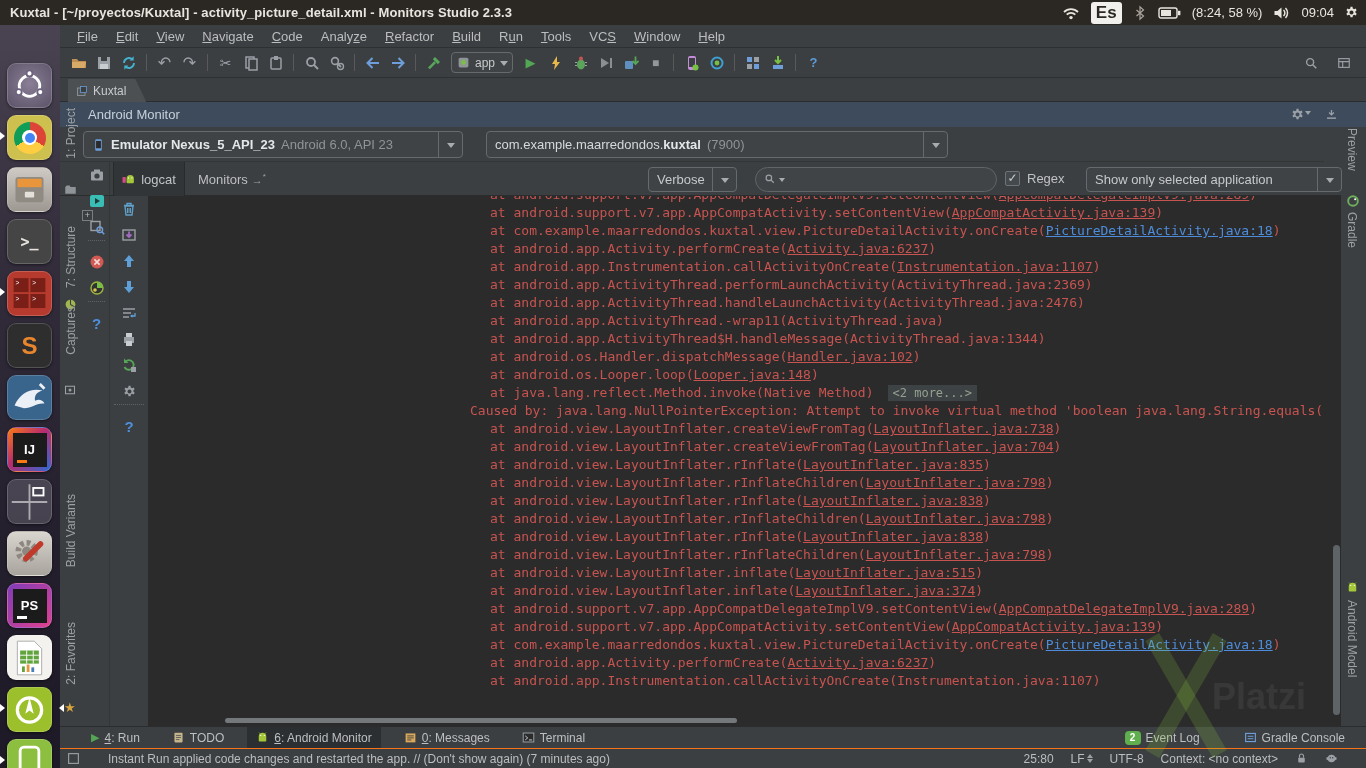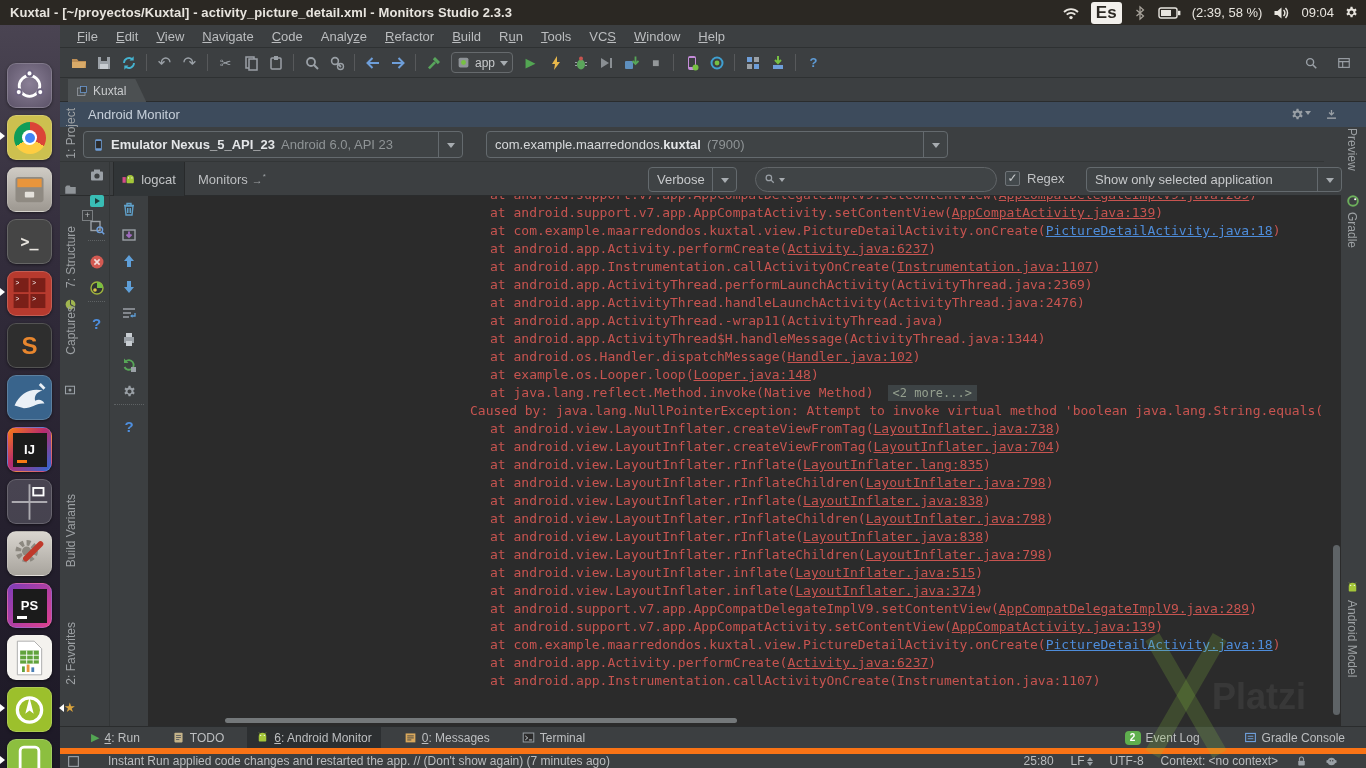--- a/index.html
+++ b/index.html
@@ -99,21 +99,21 @@
   .sicon { position:absolute; z-index:2; }
 
   
   .bottombar { position:absolute; left:60px; top:726px; width:1306px; height:22px; background:#3C3F41;
                border-top:1px solid #2A2C2D; display:flex; align-items:center; padding-left:22px; z-index:6; }
   .btab { display:flex; align-items:center; gap:5px; padding:2px 9px; font-size:12px; color:#BDBFC1; height:21px; }
   .btab.sel { background:#2C2F31; }
   .bb-right { position:absolute; right:12px; display:flex; gap:26px; align-items:center; }
   .badge { width:16px; height:14px; background:#5FAF4E; border-radius:4px; color:#fff; font-size:10px; font-weight:bold;
            display:flex; align-items:center; justify-content:center; }
-  .statusbar { position:absolute; left:60px; top:748px; width:1306px; height:20px; border-top:6px solid #f97316;
+  .statusbar { position:absolute; left:60px; top:748px; width:1306px; height:20px; border-top:1px solid #f97316;
                display:flex; align-items:center; font-size:12px; color:#BBBDBF; z-index:6; }
   .sb-msg { margin-left:28px; }
   .sb-right { position:absolute; right:28px; display:flex; gap:17px; align-items:center; }
   .updown { display:inline-flex; flex-direction:column; gap:1px; margin-left:2px; }
   .updown i { width:0; height:0; border:3px solid transparent; display:block; }
   .updown .u1 { border-bottom:4px solid #9AA0A4; } .updown .d1 { border-top:4px solid #9AA0A4; }
 
   
   .wm { position:absolute; left:1120px; top:628px; width:250px; height:140px; pointer-events:none; z-index:8; }
   .wm .bar { position:absolute; left:58px; top:0; width:16px; height:135px; background:#8DC63F; opacity:.20; }
@@ -140,21 +140,21 @@
             <path d="M4 4.5l8 7-4 3.5V1l4 3.5-8 7" stroke="#A9A49C" stroke-width="1.4" fill="none"></path>
           </svg>
         </span>
       <span class="icn" id="batt-slot">
           <svg width="23" height="12" viewBox="0 0 23 12">
             <rect x="1" y="1" width="18" height="10" rx="2" fill="none" stroke="#E8E5DF" stroke-width="1.4"></rect>
             <rect x="20" y="3.8" width="2.4" height="4.4" fill="#E8E5DF"></rect>
             <rect x="3" y="3" width="10" height="6" fill="#E8E5DF"></rect>
           </svg>
         </span>
-      <span>(2:39, 58 %)</span>
+      <span>(8:24, 58 %)</span>
       <span class="icn" id="vol-slot">
           <svg width="17" height="16" viewBox="0 0 17 16">
             <path d="M1.5 6v4h3l4 3.5v-11L4.5 6z" fill="#E8E5DF"></path>
             <path d="M10.5 5a4 4 0 0 1 0 6M12.5 3a7.2 7.2 0 0 1 0 10" stroke="#E8E5DF" stroke-width="1.5" fill="none"></path>
           </svg>
         </span>
       <span>09:04</span>
       <span class="icn" id="session-slot">
           <svg width="13" height="13" viewBox="0 0 16 16">
             <path fill="#E8E5DF" fill-rule="evenodd" d="M6.8 1h2.4l.4 2 1.6.9 1.9-.8 1.2 2-1.5 1.4.1 1.8 1.5 1.3-1.2 2-1.9-.7-1.6.9-.4 2H6.8l-.4-2-1.6-.9-1.9.7-1.2-2 1.5-1.3.1-1.8-1.5-1.4 1.2-2 1.9.8 1.6-.9zM8 5.5A2.5 2.5 0 1 0 8 10.5 2.5 2.5 0 0 0 8 5.5z"></path>
@@ -640,26 +640,26 @@
         <div class="ll ind-a"><span>at android.support.v7.app.AppCompatDelegateImplV9.setContentView(</span><span class="lk">AppCompatDelegateImplV9.java:289</span><span>)</span></div>
         <div class="ll ind-a"><span>at android.support.v7.app.AppCompatActivity.setContentView(</span><span class="lk">AppCompatActivity.java:139</span><span>)</span></div>
         <div class="ll ind-a"><span>at com.example.maarredondos.kuxtal.view.PictureDetailActivity.onCreate(</span><span class="bl">PictureDetailActivity.java:18</span><span>)</span></div>
         <div class="ll ind-a"><span>at android.app.Activity.performCreate(</span><span class="lk">Activity.java:6237</span><span>)</span></div>
         <div class="ll ind-a"><span>at android.app.Instrumentation.callActivityOnCreate(</span><span class="lk">Instrumentation.java:1107</span><span>)</span></div>
         <div class="ll ind-a"><span>at android.app.ActivityThread.performLaunchActivity(ActivityThread.java:2369)</span></div>
         <div class="ll ind-a"><span>at android.app.ActivityThread.handleLaunchActivity(ActivityThread.java:2476)</span></div>
         <div class="ll ind-a"><span>at android.app.ActivityThread.-wrap11(ActivityThread.java)</span></div>
         <div class="ll ind-a"><span>at android.app.ActivityThread$H.handleMessage(ActivityThread.java:1344)</span></div>
         <div class="ll ind-a"><span>at android.os.Handler.dispatchMessage(</span><span class="lk">Handler.java:102</span><span>)</span></div>
-        <div class="ll ind-a"><span>at example.os.Looper.loop(</span><span class="lk">Looper.java:148</span><span>)</span></div>
+        <div class="ll ind-a"><span>at android.os.Looper.loop(</span><span class="lk">Looper.java:148</span><span>)</span></div>
         <div class="ll ind-a"><span>at java.lang.reflect.Method.invoke(Native Method)</span><span class="more">&lt;2 more...&gt;</span></div>
         <div class="ll ind-c"><span>Caused by: java.lang.NullPointerException: Attempt to invoke virtual method 'boolean java.lang.String.equals(</span></div>
         <div class="ll ind-a"><span>at android.view.LayoutInflater.createViewFromTag(</span><span class="lk">LayoutInflater.java:738</span><span>)</span></div>
         <div class="ll ind-a"><span>at android.view.LayoutInflater.createViewFromTag(</span><span class="lk">LayoutInflater.java:704</span><span>)</span></div>
-        <div class="ll ind-a"><span>at android.view.LayoutInflater.rInflate(</span><span class="lk">LayoutInflater.lang:835</span><span>)</span></div>
+        <div class="ll ind-a"><span>at android.view.LayoutInflater.rInflate(</span><span class="lk">LayoutInflater.java:835</span><span>)</span></div>
         <div class="ll ind-a"><span>at android.view.LayoutInflater.rInflateChildren(</span><span class="lk">LayoutInflater.java:798</span><span>)</span></div>
         <div class="ll ind-a"><span>at android.view.LayoutInflater.rInflate(</span><span class="lk">LayoutInflater.java:838</span><span>)</span></div>
         <div class="ll ind-a"><span>at android.view.LayoutInflater.rInflateChildren(</span><span class="lk">LayoutInflater.java:798</span><span>)</span></div>
         <div class="ll ind-a"><span>at android.view.LayoutInflater.rInflate(</span><span class="lk">LayoutInflater.java:838</span><span>)</span></div>
         <div class="ll ind-a"><span>at android.view.LayoutInflater.rInflateChildren(</span><span class="lk">LayoutInflater.java:798</span><span>)</span></div>
         <div class="ll ind-a"><span>at android.view.LayoutInflater.inflate(</span><span class="lk">LayoutInflater.java:515</span><span>)</span></div>
         <div class="ll ind-a"><span>at android.view.LayoutInflater.inflate(</span><span class="lk">LayoutInflater.java:374</span><span>)</span></div>
         <div class="ll ind-a"><span>at android.support.v7.app.AppCompatDelegateImplV9.setContentView(</span><span class="lk">AppCompatDelegateImplV9.java:289</span><span>)</span></div>
         <div class="ll ind-a"><span>at android.support.v7.app.AppCompatActivity.setContentView(</span><span class="lk">AppCompatActivity.java:139</span><span>)</span></div>
         <div class="ll ind-a"><span>at com.example.maarredondos.kuxtal.view.PictureDetailActivity.onCreate(</span><span class="bl">PictureDetailActivity.java:18</span><span>)</span></div>

